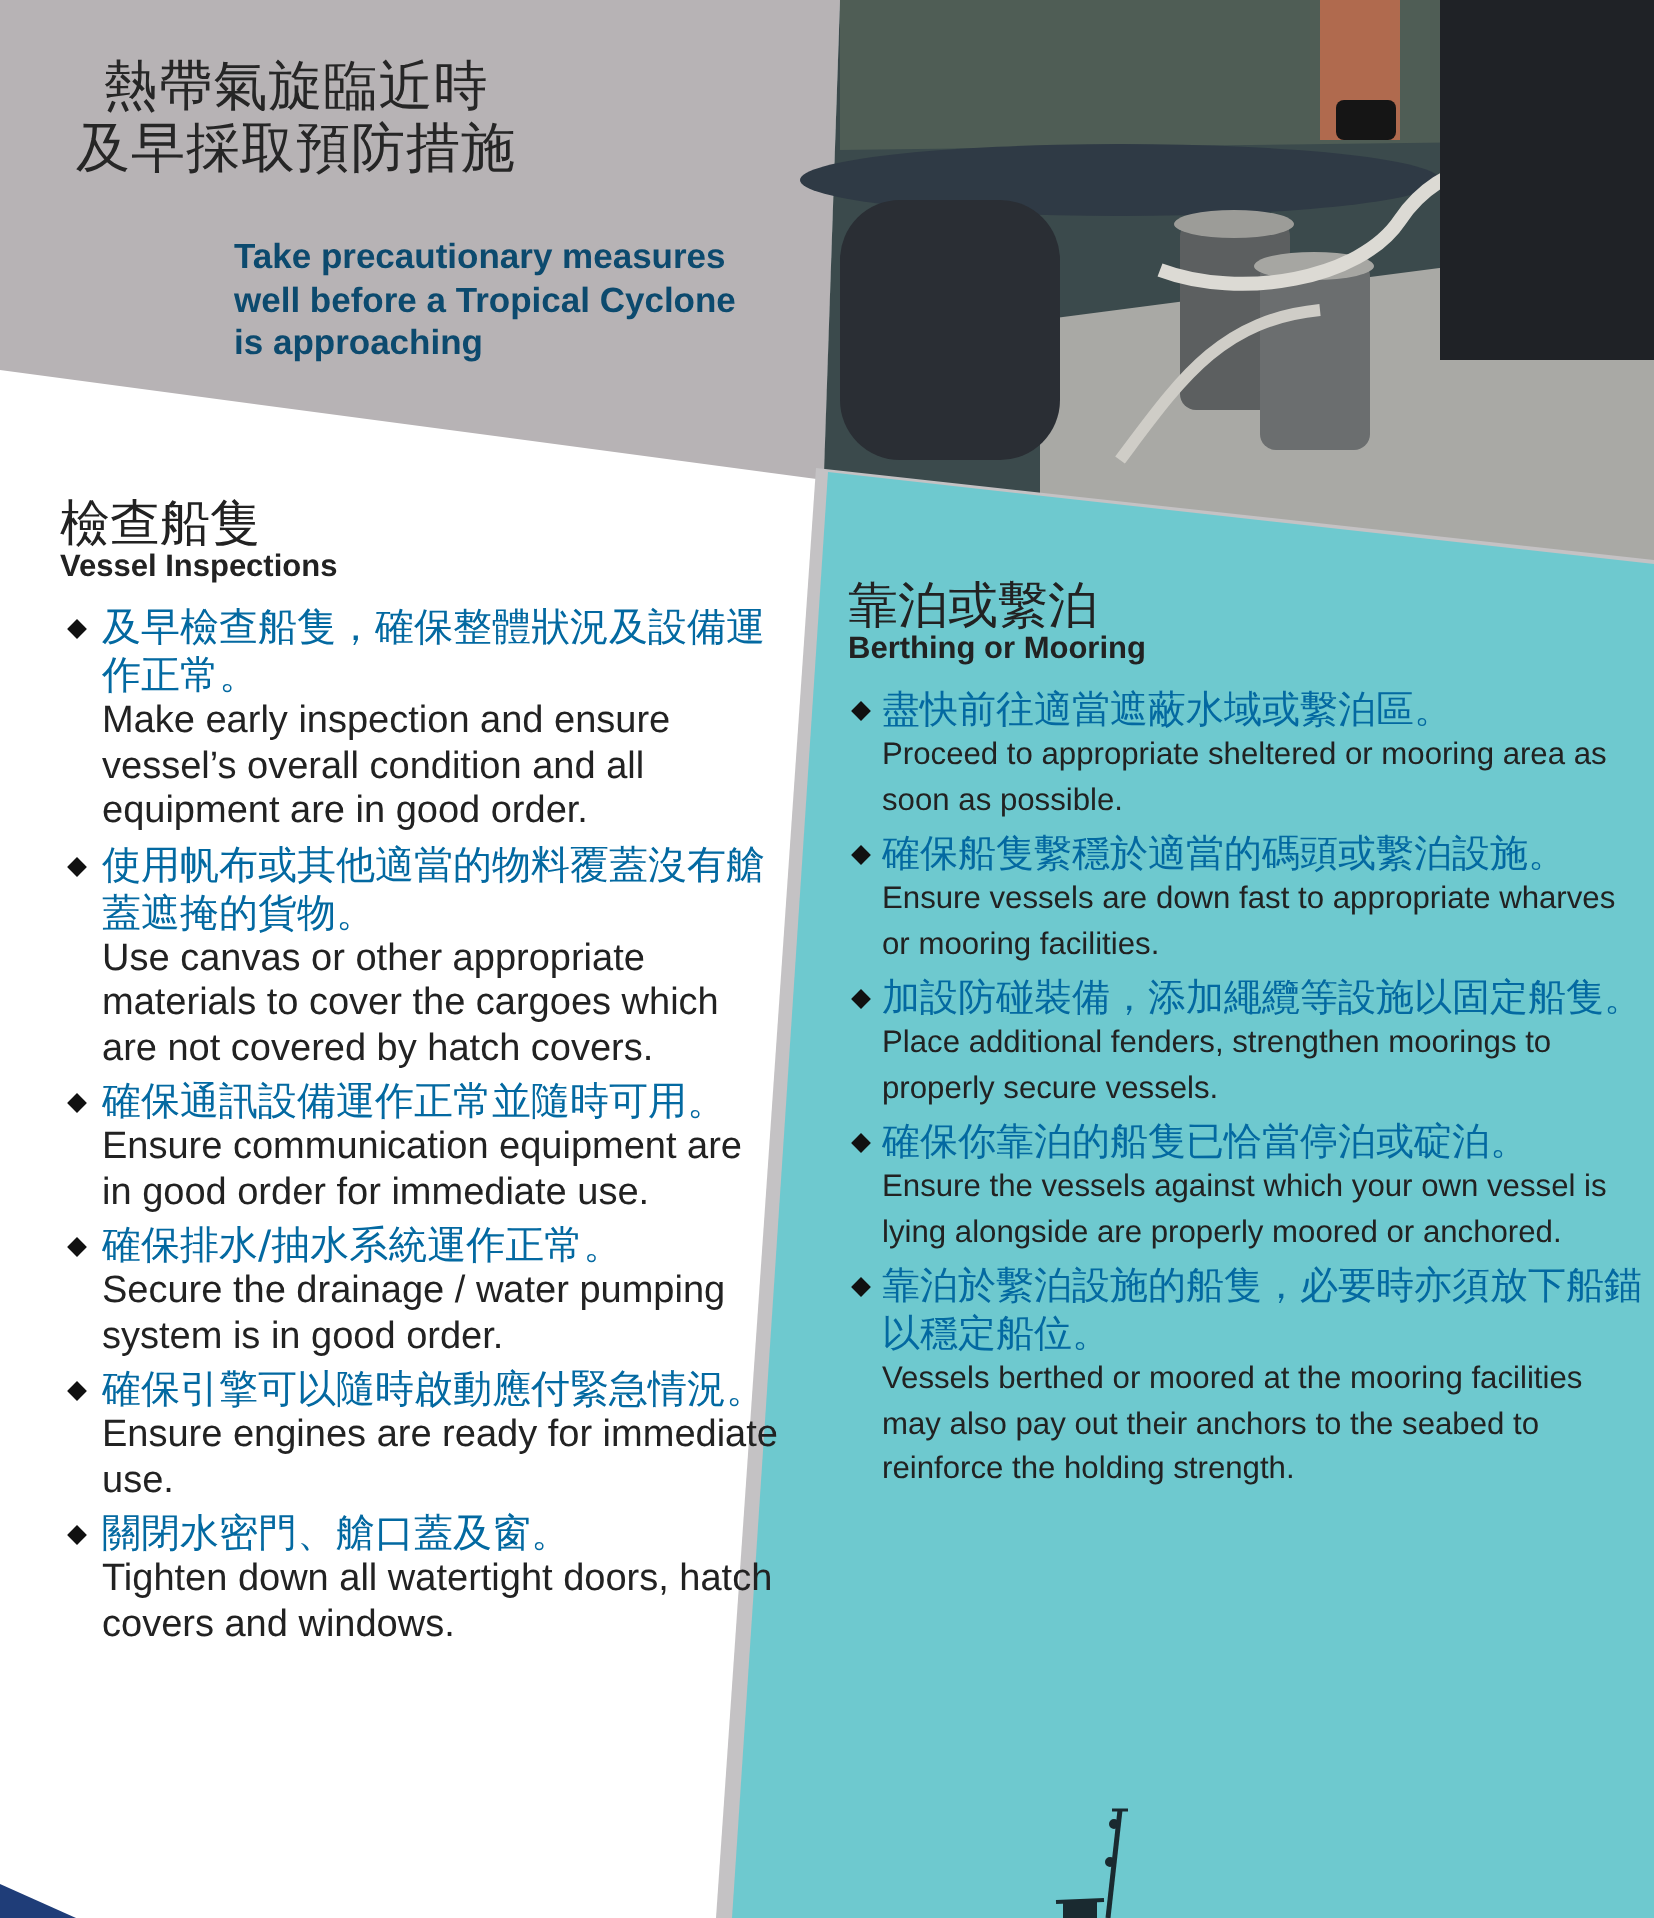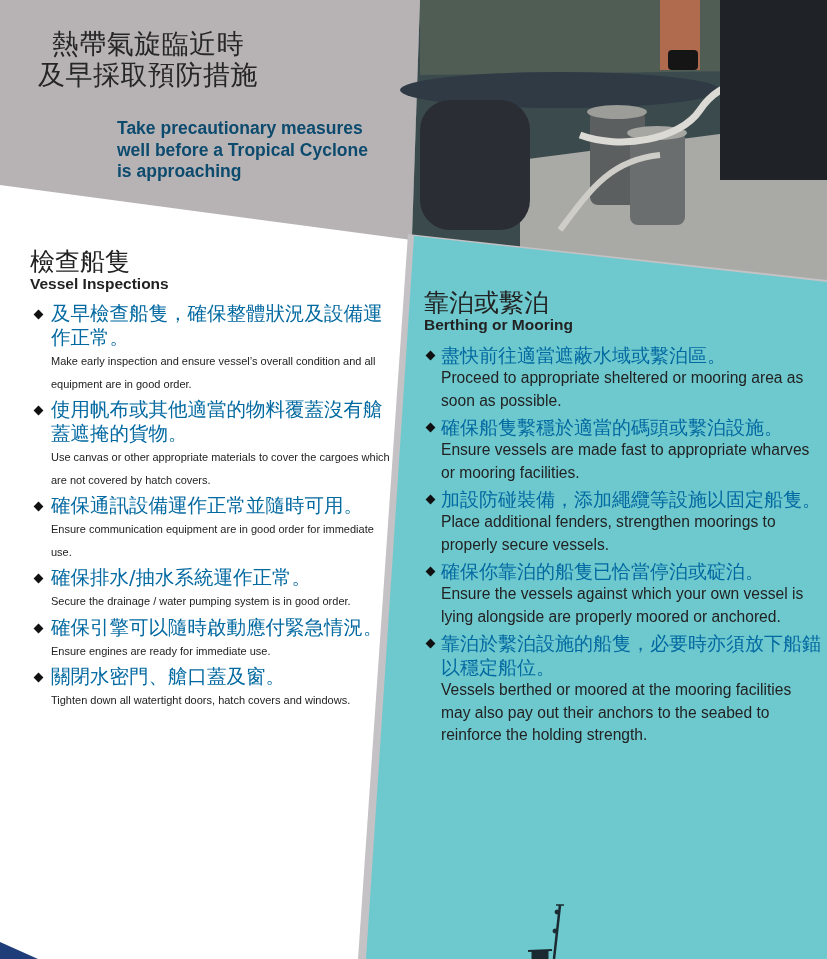--- a/index.html
+++ b/index.html
@@ -10,21 +10,21 @@
   .title-zh { position:absolute; left:38px; top:28px; font-size:27px; line-height:31px; color:#262626; letter-spacing:0.5px;text-align:center; }
   .title-en { position:absolute; left:117px; top:118px; font-size:17.5px; line-height:21.5px; font-weight:bold; color:#0c4a6e;
               font-family:"Liberation Sans", sans-serif; }
   .section { position:absolute; }
   .sec-zh { font-size:25px; line-height:24px; color:#222; }
   .sec-en { font-size:15.5px; line-height:20px; font-weight:bold; color:#222; font-family:"Liberation Sans", sans-serif; }
   .items { list-style:none; margin:8px 0 0 0; padding:0; }
   .item { position:relative; padding-left:21px; margin-bottom:3px; }
   .bullet { position:absolute; left:5px; top:9px; width:7px; height:7px; background:#111; transform:rotate(45deg); }
   .item-zh { font-size:19.5px; line-height:24px; color:#0369a1; }
-  .item-en { font-size:11px; line-height:22.5px; color:#222; font-family:"Liberation Sans", sans-serif; }
+  .item-en { font-size:19px; line-height:22.5px; color:#222; font-family:"Liberation Sans", sans-serif; }
   #left { left:30px; top:250px; width:360px; }
   #right { left:424px; top:291px; width:400px; }
   #right .item { padding-left:17px; }
   #right .bullet { left:3px; }
   #right .item-zh { font-size:19px; }
   #right .item-en { font-size:15.6px; line-height:22.5px; }
 </style>
 </head>
 <body>
 
@@ -118,21 +118,21 @@
   <div class="sec-en">Berthing or Mooring</div>
   <ul class="items">
     <li class="item">
         <span class="bullet"></span>
         <div class="item-zh">盡快前往適當遮蔽水域或繫泊區。</div>
         <div class="item-en">Proceed to appropriate sheltered or mooring area as soon as possible.</div>
       </li>
     <li class="item">
         <span class="bullet"></span>
         <div class="item-zh">確保船隻繫穩於適當的碼頭或繫泊設施。</div>
-        <div class="item-en">Ensure vessels are made fast to appropriate wharves or mooring facilities.</div>
+        <div class="item-en">Ensure vessels are down fast to appropriate wharves or mooring facilities.</div>
       </li>
     <li class="item">
         <span class="bullet"></span>
         <div class="item-zh">加設防碰裝備，添加繩纜等設施以固定船隻。</div>
         <div class="item-en">Place additional fenders, strengthen moorings to properly secure vessels.</div>
       </li>
     <li class="item">
         <span class="bullet"></span>
         <div class="item-zh">確保你靠泊的船隻已恰當停泊或碇泊。</div>
         <div class="item-en">Ensure the vessels against which your own vessel is lying alongside are properly moored or anchored.</div>

